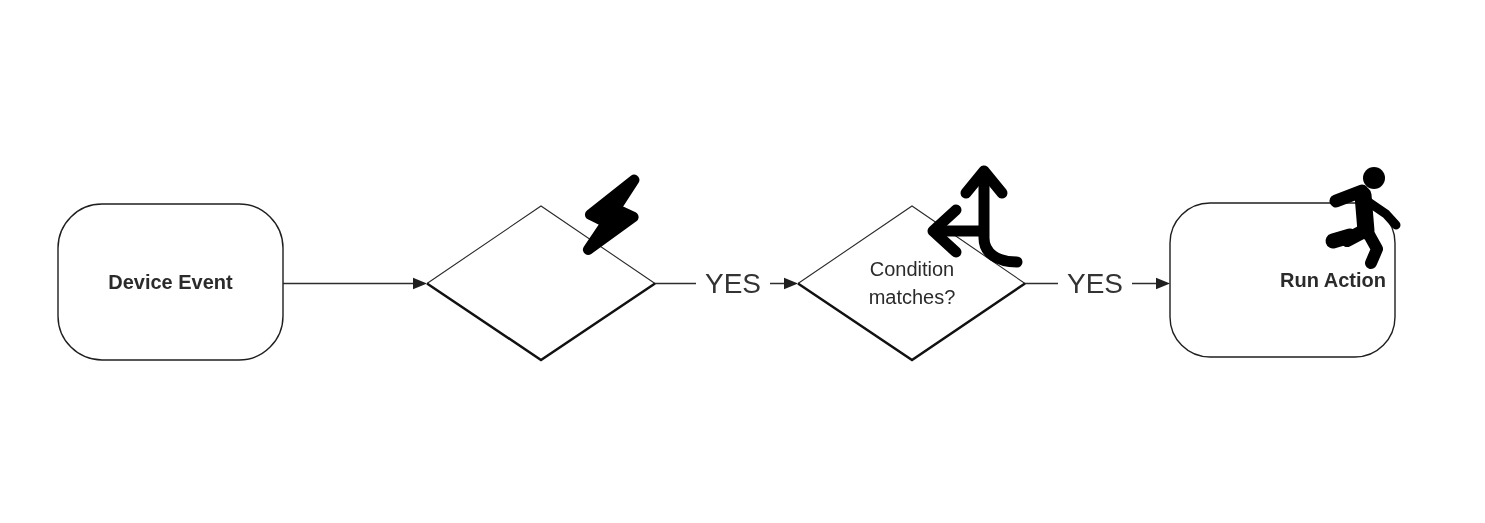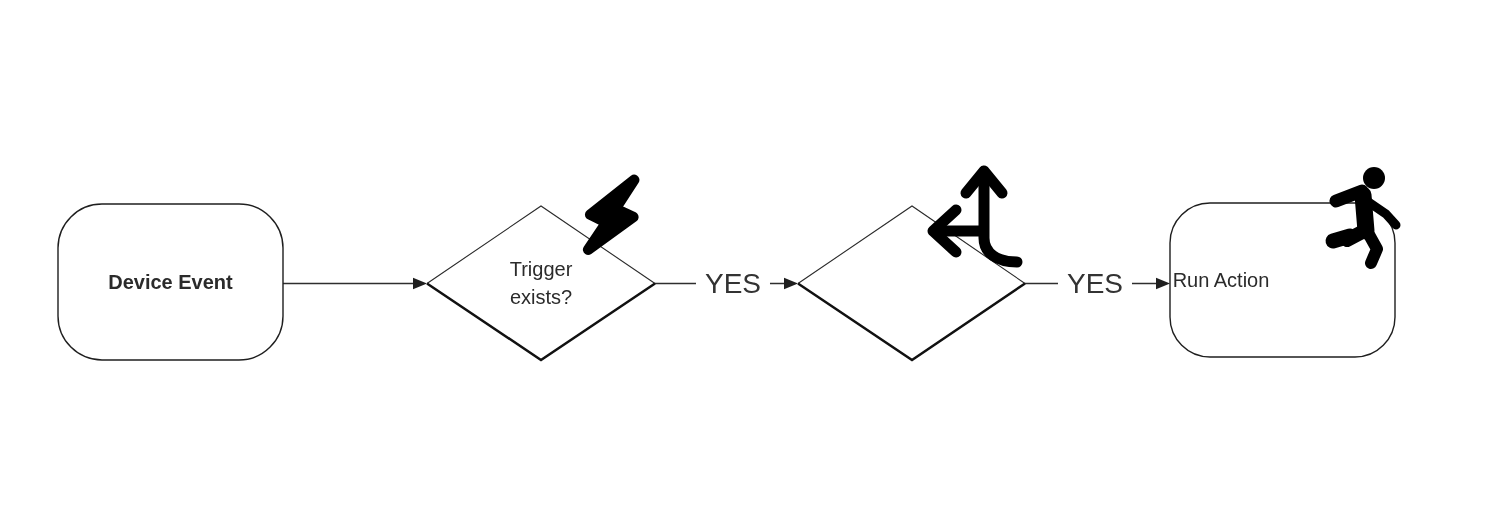--- a/index.html
+++ b/index.html
@@ -97,22 +97,22 @@
       <path d="M1363,195 L1366,231" stroke-width="17"></path>
       <path d="M1367,201 L1386,214 L1396,225" stroke-width="9"></path>
       <path d="M1364,231 L1347,240" stroke-width="14"></path>
       <path d="M1333,241 L1350,236" stroke-width="15"></path>
       <path d="M1367,231 L1377,249 L1371,263" stroke-width="12"></path>
     </g>
   </svg>
 
   <div class="node-label" style="left:58px; top:204px; width:225px; height:156px;font-weight:bold;">Device Event</div>
 
-  <div class="node-label" style="left:476px; top:206px; width:130px; height:154px;">Trigger exists?</div>
 
+  <div class="node-label" style="left:840px; top:206px; width:144px; height:154px;">Condition matches?</div>
 
-  <div class="node-label" style="left:1100px; top:203px; width:242px; height:154px;">Run Action</div>
+  <div class="node-label" style="left:1212px; top:203px; width:242px; height:154px;font-weight:bold;">Run Action</div>
 
   <div class="edge-label" style="left:733px; top:284px;">YES</div>
 
   <div class="edge-label" style="left:1095px; top:284px;">YES</div>
 
 </div>
 
 </body></html>

